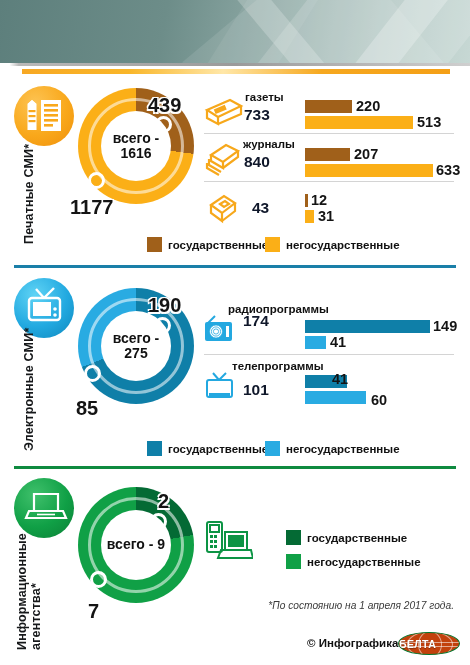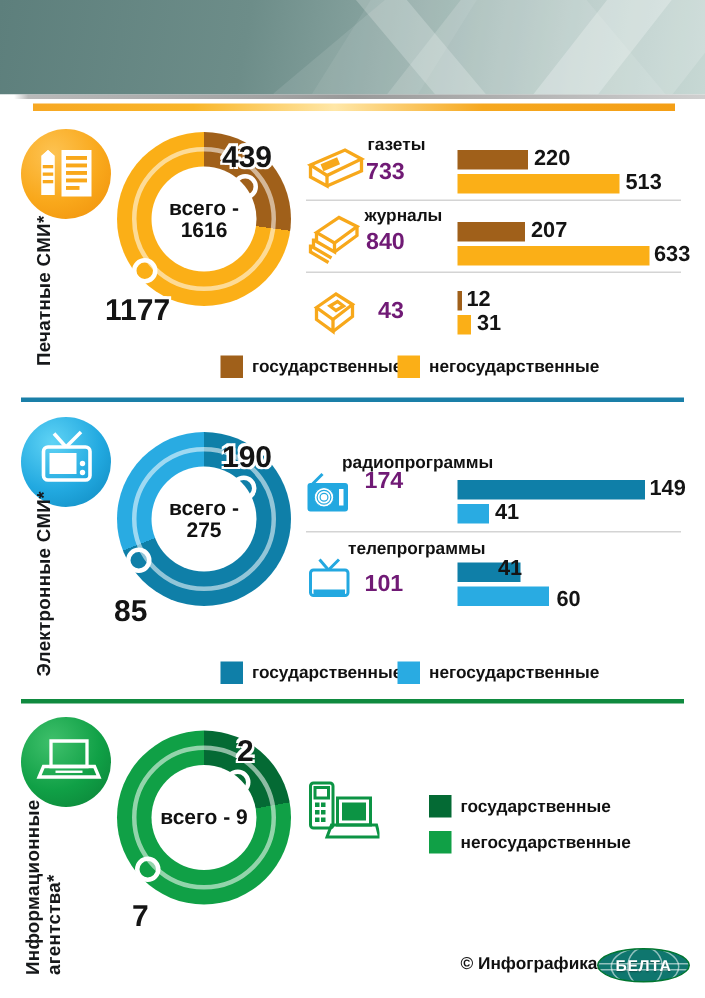--- a/index.html
+++ b/index.html
@@ -80,39 +80,39 @@
     border: 3.5px solid #ffffff; background: transparent;
   }
   .dval {
     position: absolute; font-size: 20px; font-weight: bold; color: #141414;
     text-shadow: -1.5px -1.5px 0 #fff, 1.5px -1.5px 0 #fff, -1.5px 1.5px 0 #fff, 1.5px 1.5px 0 #fff;
     white-space: nowrap;
   }
 
   
   .row-title { position: absolute; font-size: 11.5px; font-weight: bold; color: #111; white-space: nowrap; }
-  .row-total { position: absolute; font-size: 15.5px; font-weight: bold; color: #701a75; white-space: nowrap; }
+  .row-total { position: absolute; font-size: 15.5px; font-weight: bold; color: #0f172a; white-space: nowrap; }
   .bar { position: absolute; height: 13px; }
   .bar-lbl { position: absolute; font-size: 14.5px; font-weight: bold; color: #141414; white-space: nowrap; }
   .row-rule { position: absolute; height: 1px; background: #d4d4d4; }
 
   
   .lg-chip { position: absolute; width: 15px; height: 15px; }
   .lg-txt  { position: absolute; font-size: 11.5px; font-weight: bold; color: #111; white-space: nowrap; }
 
   
   .foot-note {
     position: absolute; font-size: 10.2px; font-style: italic; color: #3a3a3a;
     white-space: nowrap; text-align: right;
   }
   .foot-credit { position: absolute; font-size: 11.5px; font-weight: bold; color: #111; }
   .belta {
     position: absolute; width: 62px; height: 23px; border-radius: 50%;
-    background: #0f766e; border: 1.5px solid #007630;
-    display: flex; align-items: center; justify-content: center;
+    background: #c2410c; border: 1.5px solid #007630;
+    display: flex; align-items: center; justify-content: flex-start;
     overflow: hidden;
   }
   .belta .mer { position: absolute; border: 1px solid rgba(255,255,255,0.55); border-radius: 50%; }
   .belta-txt {
     position: relative; z-index: 3; color: #fff; font-size: 10.5px; font-weight: bold;
     letter-spacing: 0.4px; text-shadow: 0 1px 1px rgba(0,0,0,0.35);
   }
   svg { display: block; }
 </style>
 </head>
@@ -327,20 +327,21 @@
         <rect x="11" y="27" width="3" height="3"></rect>
       <rect x="25" y="17" width="16" height="12"></rect>
     </g>
   </svg>
 
   <div class="lg-chip" style="left:286px; top:530px; background:#046A34;"></div>
   <div class="lg-txt" style="left:307px; top:532px;">государственные</div>
   <div class="lg-chip" style="left:286px; top:554px; background:#10A046;"></div>
   <div class="lg-txt" style="left:307px; top:556px;">негосударственные</div>
 
+  <div class="foot-note" style="right:16px; top:600px;">*По состоянию на 1 апреля 2017 года.</div>
   <div class="foot-credit" style="left:307px; top:637px;">© Инфографика</div>
   <div class="belta" style="left:398px; top:632px;">
     <div class="mer" style="left:8px; top:-2px; width:46px; height:27px;"></div>
     <div class="mer" style="left:19px; top:-2px; width:24px; height:27px;"></div>
     <div class="mer" style="left:-1px; top:9px; width:64px; height:5px; border-radius:0; border-left:none; border-right:none;"></div>
     <div class="belta-txt">БЕЛТА</div>
   </div>
 
 </div>
 

